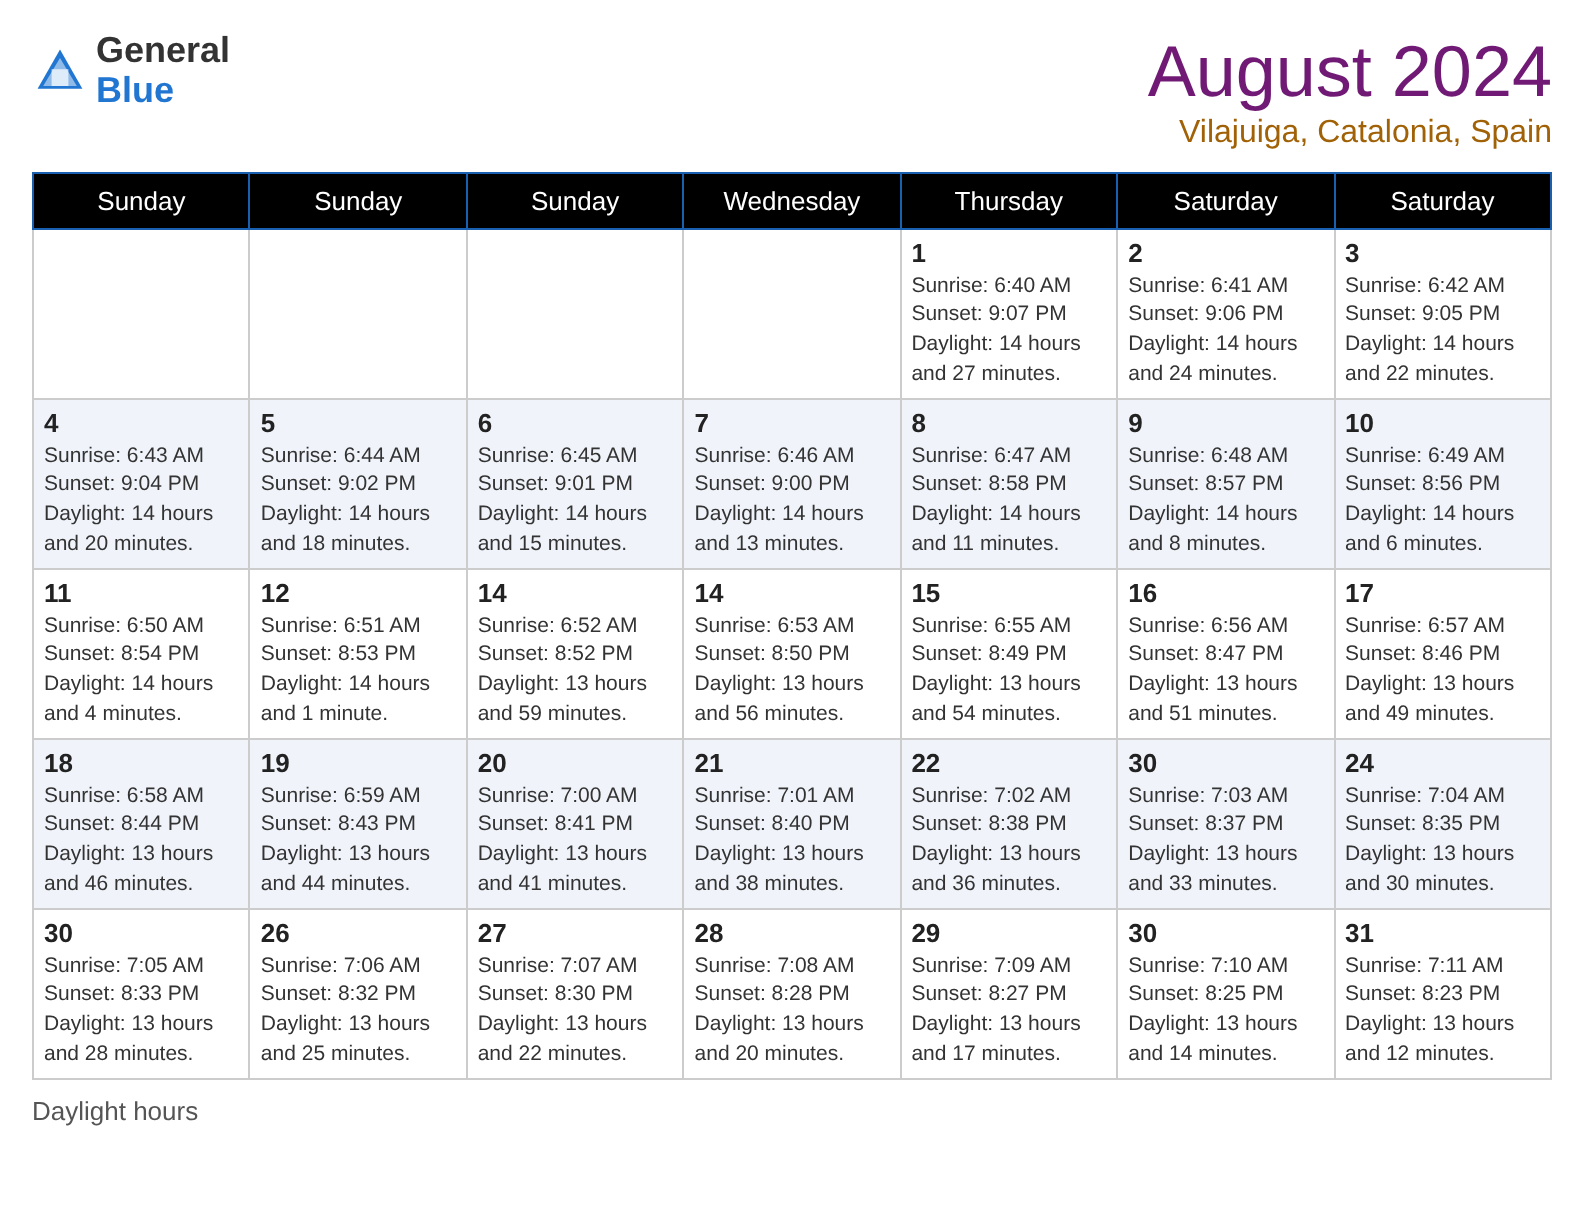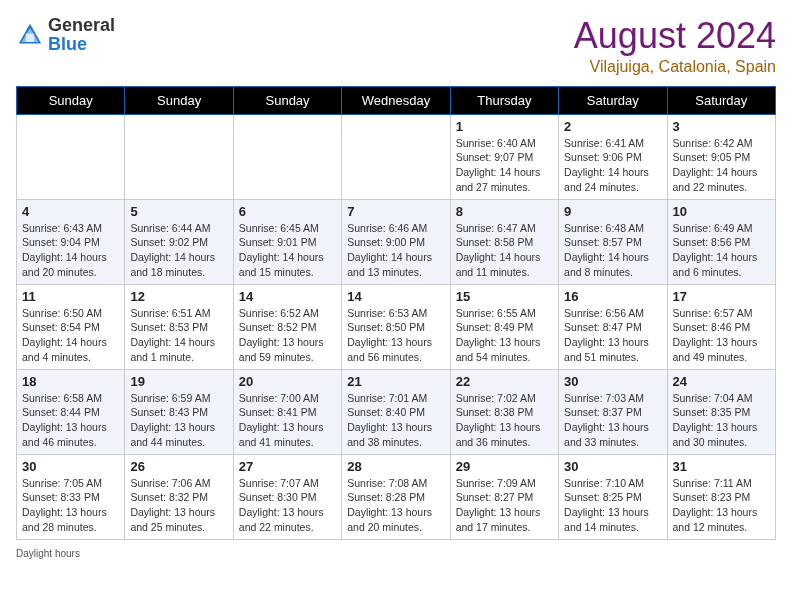--- a/index.html
+++ b/index.html
@@ -87,21 +87,21 @@
       display: block;
       margin-bottom: 2px;
     }
     .day-info {
       color: #333;
       font-size: 10.5px;
       line-height: 1.4;
     }
     .footer-note {
       margin-top: 8px;
-      font-size: 10px;
+      font-size: 13px;
       color: #555;
     }
     
     .row-shade td {
       background: #f0f4fa !important;
     }
   </style>
 </head>
 <body>
 

